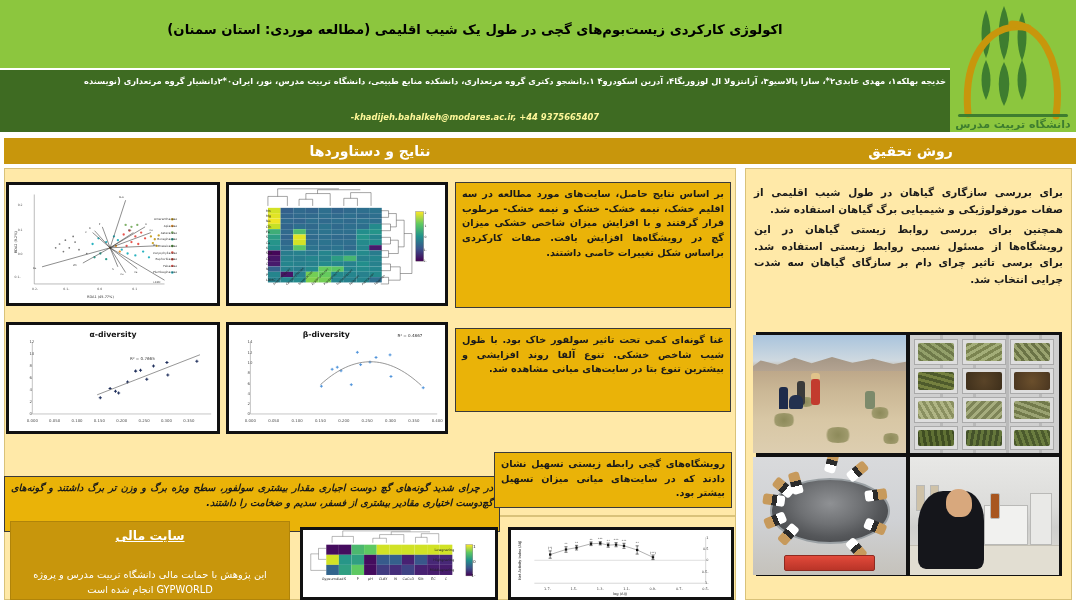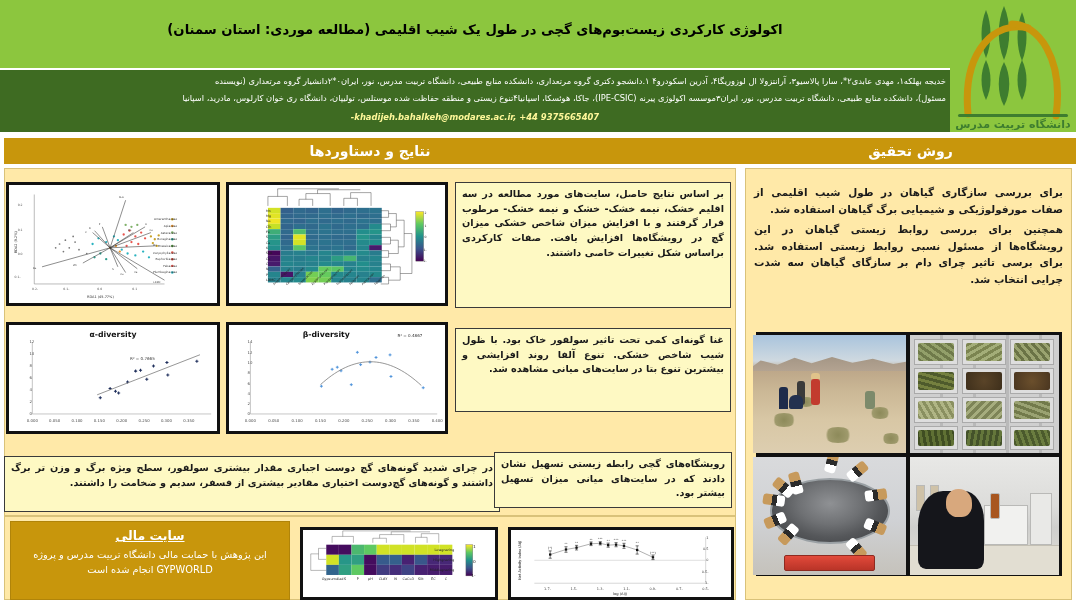--- a/index.html
+++ b/index.html
@@ -41,21 +41,21 @@
     position: absolute; left: 0; top: 70px;
     width: 950px; height: 62px;
     background: #3e6b22;
   }
   .author-line {
     position: absolute; left: 4px;
     width: 942px;
     direction: rtl;
     color: #ffffff;
     font-size: 8.3px;
-    font-weight: normal;
+    font-weight: bold;
     line-height: 1.45;
     text-align: justify;
     text-align-last: right;
   }
   .author-line.l1 { top: 75px; }
   .author-line.l2 { top: 92px; }
   .author-email {
     position: absolute; left: 4px; top: 112px;
     width: 942px;
     direction: ltr;
@@ -116,34 +116,34 @@
   .panel-results2 {
     position: absolute; left: 4px; top: 516px;
     width: 732px; height: 84px;
     background: #ffe9a8;
     border: 1px solid #d9c27a;
   }
 
   
   .res-text {
     position: absolute;
-    background: #fef9c3;
+    background: #eab308;
     border: 1px solid #3a3a3a;
     direction: rtl;
     font-size: 9.7px;
     font-weight: bold;
     line-height: 1.52;
     color: #1a1a1a;
     padding: 4px 6px;
     text-align: justify;
     text-align-last: right;
   }
   #res-text-1 { left: 455px; top: 182px; width: 276px; height: 126px; }
   #res-text-2 { left: 455px; top: 328px; width: 276px; height: 84px; }
-  #res-text-3 { left: 4px;   top: 456px; width: 496px; height: 56px; }
+  #res-text-3 { left: 4px;   top: 476px; width: 496px; height: 56px; font-style: italic; }
   #res-text-4 { left: 494px; top: 452px; width: 238px; height: 56px; }
 
   
   .fig {
     position: absolute;
     background: #ffffff;
     border: 3px solid #111111;
     overflow: hidden;
   }
   #fig-pca     { left: 6px;   top: 182px; width: 214px; height: 124px; }
@@ -163,21 +163,21 @@
   }
   .funding-title {
     margin-top: 6px;
     text-align: center;
     color: #ffffff;
     font-size: 12.5px;
     font-weight: bold;
     text-decoration: underline;
   }
   .funding-body {
-    margin-top: 4px;
+    margin-top: 24px;
     padding: 0 10px;
     color: #ffffff;
     font-size: 9.8px;
     line-height: 1.55;
     text-align: center;
   }
 
   
   .photo-grid {
     position: absolute; left: 756px; top: 332px;
@@ -260,21 +260,20 @@
 <body>
 
 <div id="poster">
 
   <div class="hdr-title-band"></div>
   <div class="hdr-title-band-right"></div>
   <div class="poster-title">اکولوژی کارکردی زیست‌بوم‌های گچی در طول یک شیب اقلیمی (مطالعه موردی: استان سمنان)</div>
 
   <div class="hdr-author-band"></div>
   <div class="author-line l1">خدیجه بهلکه۱، مهدی عابدی۲*، سارا پالاسیو۳، آرانتزولا ال لوزوریگا۴، آدرین اسکودرو۴ ۱.دانشجو دکتری گروه مرتعداری، دانشکده منابع طبیعی، دانشگاه تربیت مدرس، نور، ایران۰*۲دانشیار گروه مرتعداری (نویسنده</div>
-  <div class="author-line l2">مسئول)، دانشکده منابع طبیعی، دانشگاه تربیت مدرس، نور، ایران۳موسسه اکولوژی پیرنه (IPE-CSIC)، جاکا، هوئسکا، اسپانیا۴تنوع زیستی و منطقه حفاظت شده موستلس، تولیپان، دانشگاه ری خوان کارلوس، مادرید، اسپانیا</div>
   <div class="author-email">-khadijeh.bahalkeh@modares.ac.ir, +44 9375665407</div>
 
   <div class="logo-box">
     <svg class="logo-svg" width="122" height="128" viewBox="0 0 122 128">
 
       <g fill="#3e7d2f">
         <path d="M34 8 c6 14 6 34 0 48 c-6 -14 -6 -34 0 -48z"></path>
         <path d="M52 4 c7 16 7 38 0 54 c-7 -16 -7 -38 0 -54z"></path>
         <path d="M70 10 c6 15 6 35 0 49 c-6 -14 -6 -34 0 -49z"></path>
         <path d="M34 58 c6 12 6 28 0 40 c-6 -12 -6 -28 0 -40z"></path>

